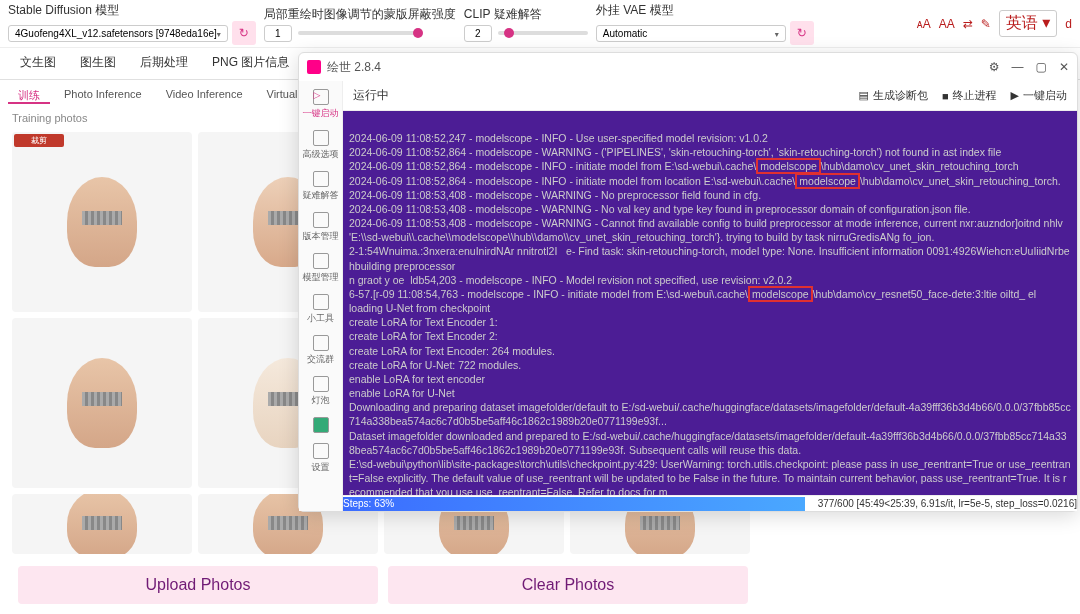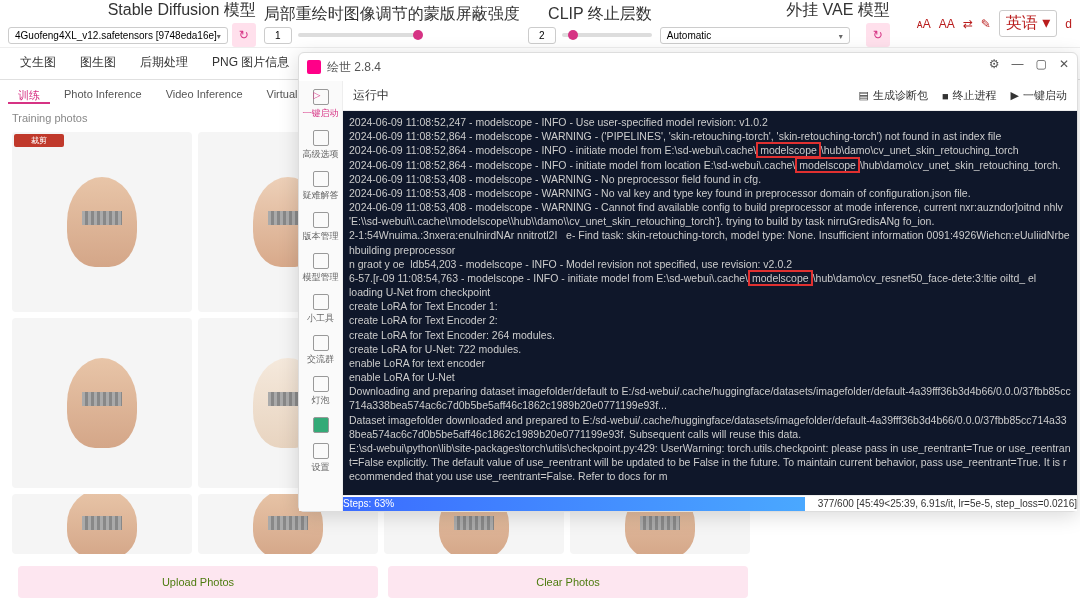--- a/index.html
+++ b/index.html
@@ -1,20 +1,20 @@
 <!DOCTYPE html>
 <html><head>
 <meta charset="utf-8">
 <style>
 * { box-sizing: border-box; margin: 0; padding: 0; font-family: -apple-system, BlinkMacSystemFont, "Segoe UI", sans-serif; }
 body { width: 1080px; height: 614px; background: #fff; font-size: 12px; overflow: hidden; position: relative; }
 
 .top-bar { display: flex; align-items: center; padding: 4px 8px; gap: 8px; border-bottom: 1px solid #eee; height: 48px; }
 .top-section { display: flex; flex-direction: column; gap: 2px; }
-.top-label { font-size: 16px; color: #333; text-align: right; }
+.top-label { font-size: 12px; color: #333; }
 .dropdown { display: flex; align-items: flex-end; border: 1px solid #ccc; border-radius: 3px; padding: 2px 6px; font-size: 10px; min-width: 160px; background: #fff; }
 .dropdown.wide { min-width: 190px; }
 .dropdown-arrow { margin-left: auto; color: #666; font-size: 8px; }
 .icon-btn { width: 24px; height: 24px; display: flex; align-items: center; justify-content: center; background: #ffe0ec; border-radius: 3px; color: #d63384; cursor: pointer; }
 .slider-row { display: flex; align-items: center; gap: 6px; }
 .slider-track { width: 120px; height: 4px; background: #ddd; border-radius: 2px; position: relative; }
 .slider-thumb { position: absolute; width: 10px; height: 10px; background: #d63384; border-radius: 50%; top: -3px; }
 .num-input { width: 28px; border: 1px solid #ccc; border-radius: 3px; font-size: 10px; text-align: center; padding: 2px; }
 .toolbar-icons { margin-left: auto; display: flex; gap: 8px; align-items: center; color: #b91c1c; font-size: 12px; justify-content: space-between; }
 
@@ -30,40 +30,40 @@
 .main-content { position: relative; }
 .photo-grid { display: grid; grid-template-columns: repeat(4, 180px); gap: 6px; padding: 4px 12px; }
 .photo-cell { width: 180px; height: 180px; background: #f5f5f5; border-radius: 4px; position: relative; overflow: hidden; display:flex; align-items:center; justify-content:center; }
 .photo-cell.r2 { height: 170px; }
 .photo-cell.r3 { height: 60px; overflow: hidden; }
 .photo-face { width: 70px; height: 90px; background: linear-gradient(180deg, #e8c5a8 0%, #d4a688 100%); border-radius: 50% 50% 40% 40%; position: relative; }
 .photo-badge { position:absolute; top:2px; left:2px; background:#c0392b; color:#fff; font-size:8px; padding:1px 17px; border-radius:2px; }
 .pixelate { position:absolute; width:40px; height:14px; background: repeating-linear-gradient(90deg,#aaa 0 3px,#888 3px 6px); top:38%; left:50%; transform:translateX(-50%); }
 
 .btn-row { display: flex; gap: 10px; padding: 8px 18px 10px; }
-.pink-btn { flex: 0 0 360px; padding: 10px; background: #fde6f0; color: #4d7c0f; text-align: center; border-radius: 4px; font-size: 11px; cursor: pointer; border:none; }
+.pink-btn { flex: 0 0 360px; padding: 10px; background: #fde6f0; color: #701a75; text-align: center; border-radius: 4px; font-size: 16px; cursor: pointer; border:none; }
 
 
 .console-window { position: absolute; top: 52px; left: 298px; width: 780px; height: 460px; background: #fff; border: 1px solid #ddd; border-radius: 6px; box-shadow: 0 4px 20px rgba(0,0,0,0.15); display: flex; flex-direction: column; z-index: 50; }
-.console-titlebar { display: flex; padding: 4px 8px; height: 28px; }
+.console-titlebar { display: flex; align-items: center; padding: 4px 8px; height: 28px; }
 .console-title { font-size: 12px; color: #555; display:flex; align-items:center; gap:6px; }
 .console-title .pic { width:14px; height:14px; background:#f08; border-radius:2px; }
 .window-ctrls { margin-left: auto; display: flex; gap: 12px; color: #555; font-size: 12px; }
 .console-body { flex: 1; display: flex; min-height: 0; }
 .console-sidebar { width: 44px; background: #fafafa; border-right: 1px solid #eee; display: flex; flex-direction: column; align-items: center; padding-top: 4px; gap: 2px; overflow: hidden; }
 .side-item { width: 38px; display: flex; flex-direction: column; align-items: center; gap: 2px; padding: 4px 0; color: #666; font-size: 9px; cursor: pointer; }
 .side-item svg,.side-item .icon-ph { width: 16px; height: 16px; }
 .icon-ph { border:1px solid #999; border-radius:2px; }
 .side-item.active { color: #d63384; }
 .console-main { flex: 1; display: flex; flex-direction: column; min-width: 0; }
 .console-header { display: flex; align-items: center; padding: 6px 10px; border-bottom: 1px solid #eee; gap: 10px; }
 .running-label { font-size: 12px; color: #333; }
 .console-actions { margin-left: auto; display: flex; gap: 14px; font-size: 11px; color: #333; align-items:center; }
 .console-actions span { display: inline-flex; align-items: center; gap: 4px; cursor: pointer; }
-.log-area { flex: 1; background: #0f172a; color: #ccc; font-family: Consolas, monospace; font-size: 10.5px; line-height: 1.35; padding: 4px 6px; overflow: hidden; white-space: pre-wrap; word-break: break-all; }
+.log-area { flex: 1; background: #4c1d95; color: #ccc; font-family: Consolas, monospace; font-size: 10.5px; line-height: 1.35; padding: 20px 6px; overflow: hidden; white-space: pre-wrap; word-break: break-all; }
 .redbox { border: 2px solid #e03030; padding: 0 2px; }
 .progress-bar { height: 16px; background: #fff; display: flex; align-items: center; border-top:1px solid #eee; }
 .progress-fill { height: 14px; background: linear-gradient(90deg,#3b6cff 0%,#4aa8ff 100%); width: 63%; font-size: 10px; color: #fff; display: flex; align-items: center; }
 .progress-text { margin-left: auto; font-size: 10px; color: #333; white-space:nowrap; }
 .lang-sel { border:1px solid #ccc; border-radius:3px; padding:2px 6px; font-size:16px; }
 </style>
 </head>
 <body>
 
 <div class="top-bar">
@@ -80,31 +80,31 @@
   <div class="top-section">
     <div class="top-label">局部重绘时图像调节的蒙版屏蔽强度</div>
     <div class="slider-row">
       <input class="num-input" value="1" style="">
       <div class="slider-track">
           <div class="slider-thumb" style="left:115px;"></div>
         </div>
     </div>
   </div>
   <div class="top-section">
-    <div class="top-label">CLIP 终止层数</div>
+    <div class="top-label">CLIP 疑难解答</div>
     <div class="slider-row">
       <input class="num-input" value="2" style="">
       <div class="slider-track" style="width:90px;">
           <div class="slider-thumb" style="left:6px;"></div>
         </div>
     </div>
   </div>
   <div class="top-section">
     <div class="top-label">外挂 VAE 模型</div>
-    <div style="display:flex;gap:16px;align-items:center;">
+    <div style="display:flex;gap:4px;align-items:center;">
       <div class="dropdown wide">
         <span>Automatic</span>
         <span class="dropdown-arrow">▾</span>
       </div>
       <div class="icon-btn">↻</div>
     </div>
   </div>
   <div class="toolbar-icons">
     <span>ᴀA</span>
     <span>AA</span>

